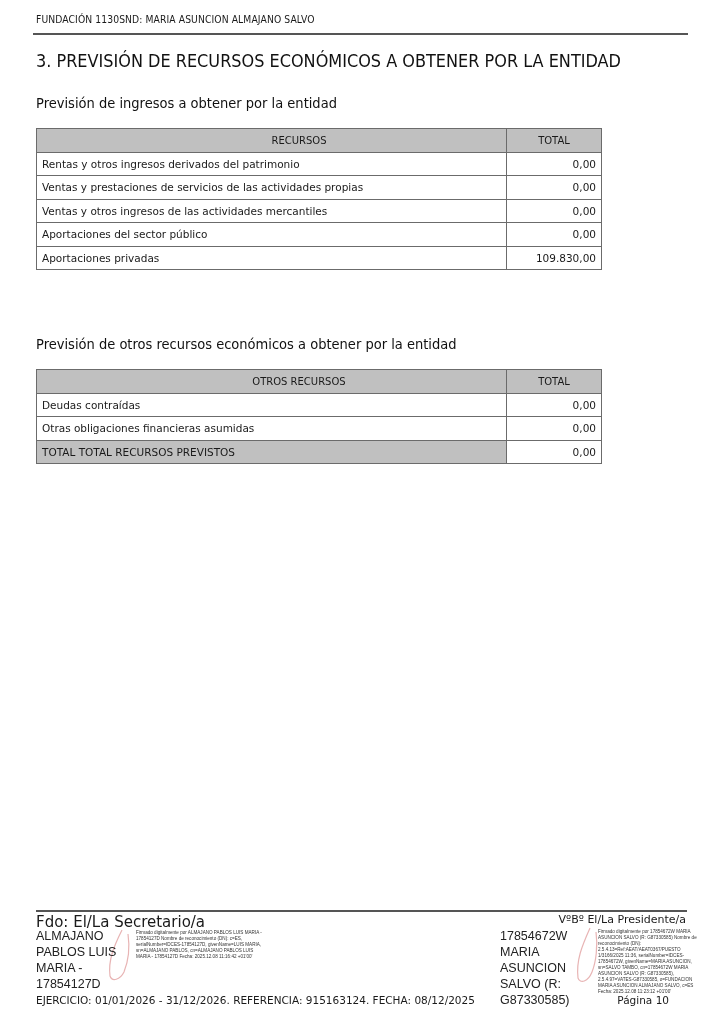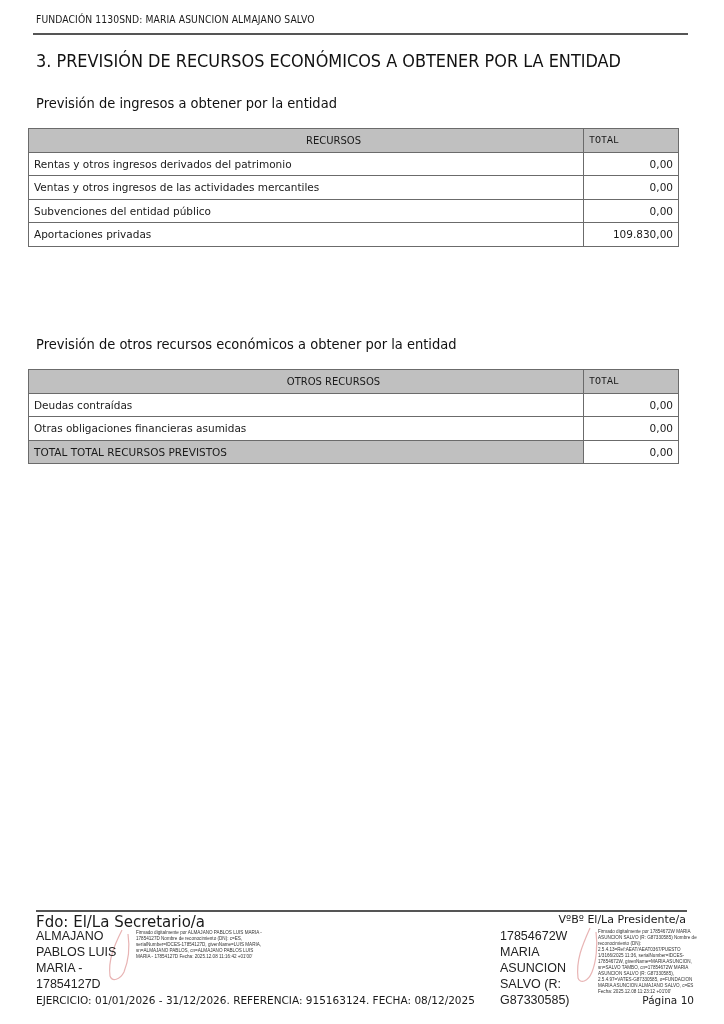--- a/index.html
+++ b/index.html
@@ -8,47 +8,47 @@
     .hdr-text { position: absolute; left: 36px; top: 13px; font-size: 10.5px; letter-spacing: 0.1px;
                 font-family: "DejaVu Sans", sans-serif; transform: scaleX(0.88); transform-origin: left; }
     .hdr-line { position: absolute; left: 33px; top: 33px; width: 655px; height: 2px; background: #555; }
     .title { position: absolute; left: 36px; top: 50px; font-size: 18.5px; font-family: "DejaVu Sans", sans-serif;
              transform: scaleX(0.87); transform-origin: left; white-space: nowrap; color: #111; }
     .subtitle { position: absolute; left: 36px; font-size: 14.5px; white-space: nowrap; color: #111;
                 transform: scaleX(0.9); transform-origin: left; }
     .sub1 { top: 95px; }
     .sub2 { top: 336px; }
 
-    table.grid { position: absolute; left: 28px; width: 651px; border-collapse: collapse; font-size: 10.5px; }
+    table.grid { position: absolute; left: 36px; width: 566px; border-collapse: collapse; font-size: 10.5px; }
     table.t1 { top: 128px; }
     table.t2 { top: 369px; }
     table.grid th, table.grid td { border: 1px solid #6b6b6b; height: 22.5px; padding: 0 5px; }
     table.grid th { background: #c0c0c0; font-weight: normal; font-size: 10px; }
     table.grid th.col-label { text-align: center; padding-left: 60px; }
-    table.grid th.col-total { width: 84px; text-align: left; font-family: Liberation Mono, monospace; }
+    table.grid th.col-total { width: 84px; text-align: center; }
     table.grid td.label { text-align: left; margin-top: 20px; }
     table.grid td.value { text-align: right; width: 84px; }
     table.grid tr.total td.label { background: #c0c0c0; }
     table.grid tr.total td.value { background: #ffffff; }
     table.grid tr { border-bottom: 1px solid #6b6b6b; }
 
     .foot-line { position: absolute; left: 36px; top: 910px; width: 651px; height: 1.5px; background: #555; }
     .fdo { position: absolute; left: 36px; top: 913px; font-size: 15px; }
     .vobo { position: absolute; right: 38px; top: 913px; font-size: 11px; margin-left: 8px; }
     .signer-name { position: absolute; font-family: "Liberation Sans", sans-serif; font-size: 12.5px; line-height: 16px; color: #222; }
     .signer-left { left: 36px; top: 928px; width: 90px; }
     .signer-right { left: 500px; top: 928px; width: 100px; }
     .sig-details { position: absolute; font-family: "Liberation Sans", sans-serif; font-size: 4.6px; line-height: 6px; color: #333; }
     .sig-left { left: 136px; top: 930px; width: 130px; }
     .sig-right { left: 598px; top: 929px; width: 108px; }
     .sig-mark { position: absolute; }
     .sig-mark-left { left: 100px; top: 926px; }
     .sig-mark-right { left: 566px; top: 924px; }
     .footer-ref { position: absolute; left: 36px; top: 994px; font-size: 10.5px; white-space: nowrap; }
-    .page-num { position: absolute; right: 30px; top: 994px; font-size: 10.5px; }
+    .page-num { position: absolute; right: 55px; top: 994px; font-size: 10.5px; }
   </style>
 </head>
 <body>
 
 <div class="hdr-text">FUNDACIÓN 1130SND: MARIA ASUNCION ALMAJANO SALVO</div>
 <div class="hdr-line"></div>
 
 <div class="title">3. PREVISIÓN DE RECURSOS ECONÓMICOS A OBTENER POR LA ENTIDAD</div>
 
 <div class="subtitle sub1">Previsión de ingresos a obtener por la entidad</div>
@@ -59,25 +59,29 @@
       <th class="col-label">RECURSOS</th>
       <th class="col-total">TOTAL</th>
     </tr>
   </thead>
   <tbody>
     <tr>
       <td class="label">Rentas y otros ingresos derivados del patrimonio</td>
       <td class="value">0,00</td>
     </tr>
     <tr>
+      <td class="label">Ventas y prestaciones de servicios de las actividades propias</td>
+      <td class="value">0,00</td>
+    </tr>
+    <tr>
       <td class="label">Ventas y otros ingresos de las actividades mercantiles</td>
       <td class="value">0,00</td>
     </tr>
     <tr>
-      <td class="label">Subvenciones del entidad público</td>
+      <td class="label">Aportaciones del sector público</td>
       <td class="value">0,00</td>
     </tr>
     <tr>
       <td class="label">Aportaciones privadas</td>
       <td class="value">109.830,00</td>
     </tr>
   </tbody>
 </table>
 
 <div class="subtitle sub2">Previsión de otros recursos económicos a obtener por la entidad</div>

